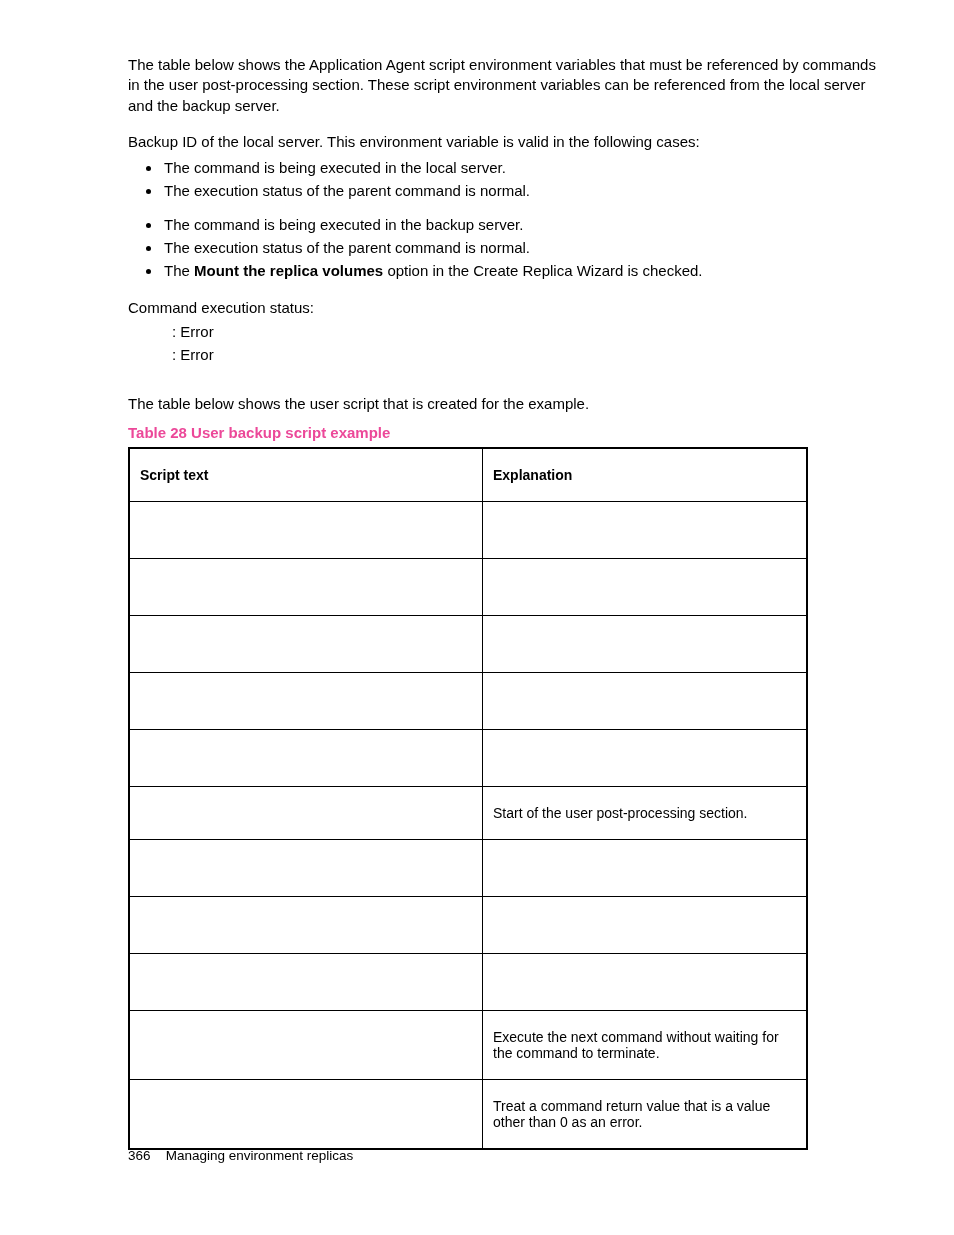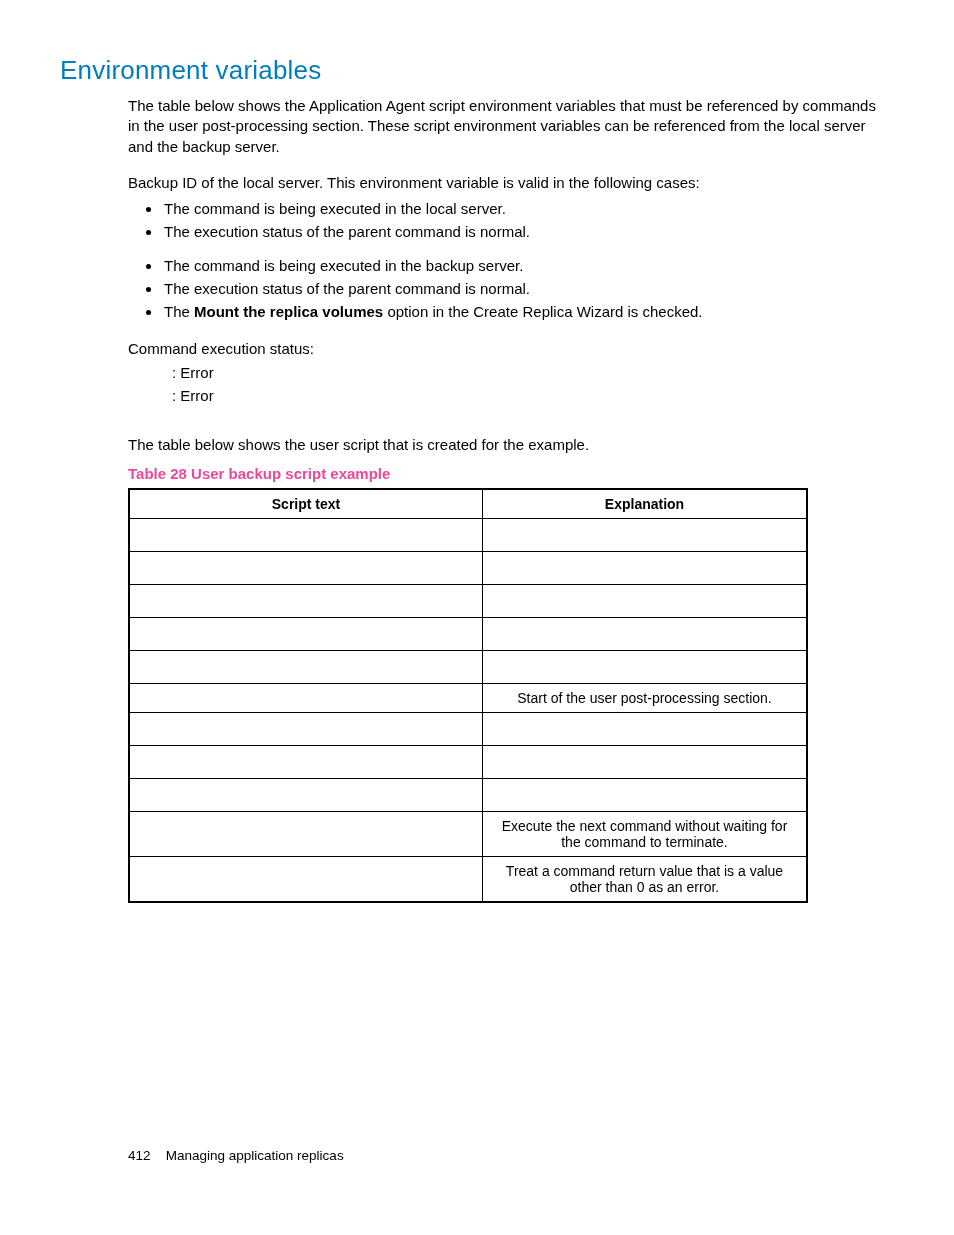--- a/index.html
+++ b/index.html
@@ -65,22 +65,22 @@
     color: #ec4899;
     margin: 10px 0 6px 0;
   }
   table.script-table {
     border-collapse: collapse;
     width: 680px;
     border: 2px solid #000;
   }
   table.script-table th, table.script-table td {
     border: 1px solid #000;
-    padding: 6px 10px;
-    text-align: center;
+    padding: 18px 10px;
+    text-align: left;
     vertical-align: top;
     font-size: 14px;
   }
   table.script-table th {
     font-weight: bold;
     background: #fff;
   }
   table.script-table tr.emptyrow td {
     height: 20px;
   }
@@ -94,21 +94,20 @@
     font-size: 13.5px;
     color: #000;
   }
   .footer .pn { display:inline-block; width: 34px; }
 </style>
 </head>
 <body>
 
 <div class="page">
 
-  <h2 class="section">Environment variables</h2>
 
   <div class="body-block">
     <p class="para">The table below shows the Application Agent script environment variables that must be referenced by commands in the user post-processing section. These script environment variables can be referenced from the local server and the backup server.</p>
 
     <p class="lead-in">Backup ID of the local server. This environment variable is valid in the following cases:</p>
     <ul class="bulleted">
       <li>The command is being executed in the local server.</li>
       <li>The execution status of the parent command is normal.</li>
     </ul>
 
@@ -183,17 +182,17 @@
         </tr>
         <tr>
           <td class="col1"></td>
           <td class="col2">Treat a command return value that is a value other than 0 as an error.</td>
         </tr>
       </tbody>
     </table>
   </div>
 
   <div class="footer">
-    <span class="pn">412</span>
-    <span>Managing application replicas</span>
+    <span class="pn">366</span>
+    <span>Managing environment replicas</span>
   </div>
 
 </div>
 
 </body></html>

